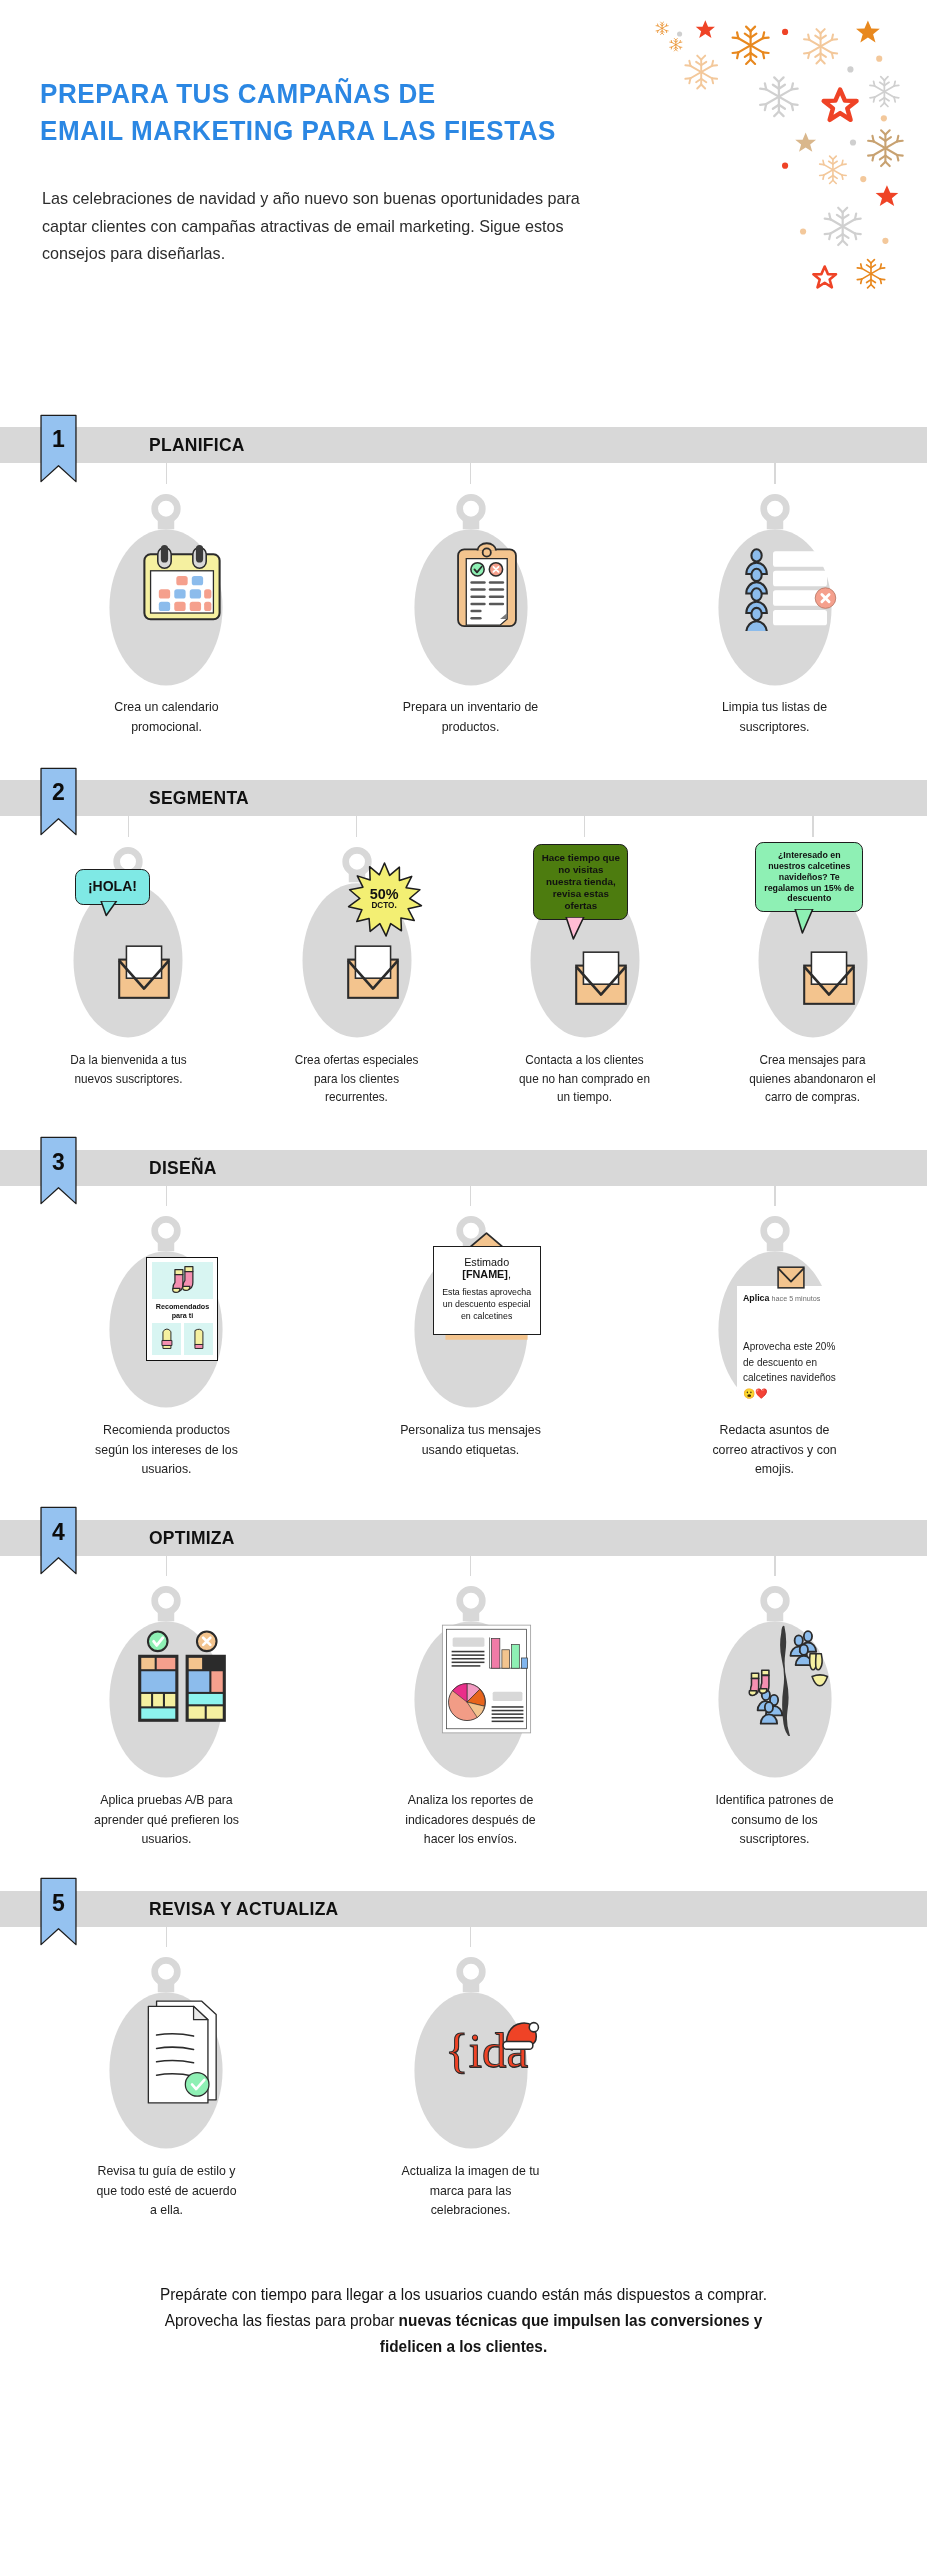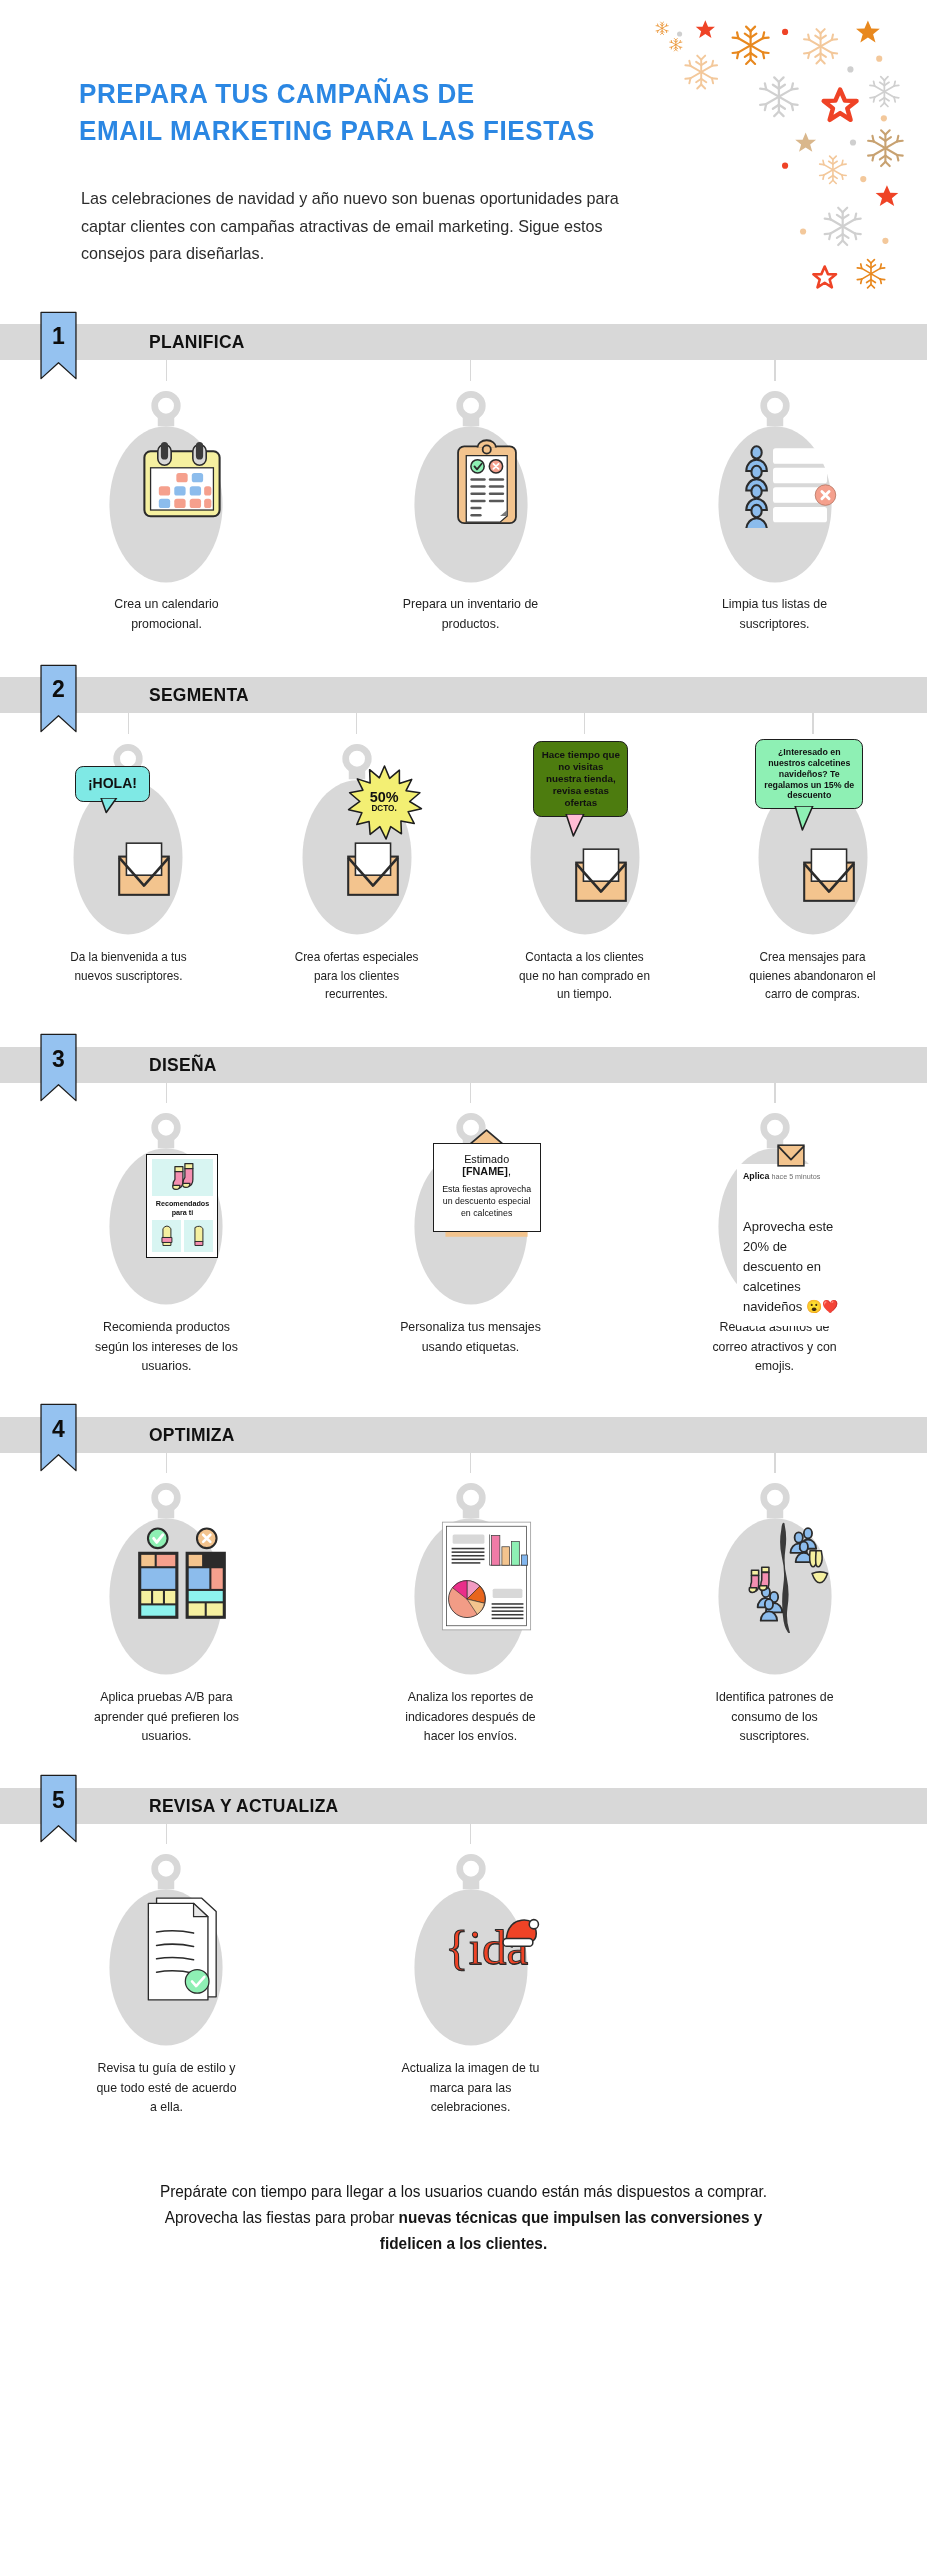--- a/index.html
+++ b/index.html
@@ -10,21 +10,21 @@
   }
   .page {
     position: relative;
     width: 927px;
     height: 3079px;
     overflow: hidden;
     background: #ffffff;
   }
 
   
-  .header { position: relative; height: 324px; margin-left: 39px; }
+  .header { position: relative; height: 427px; }
   .decor-layer {
     position: absolute; top: 0; right: 0;
     width: 289px; height: 319px;
     pointer-events: none;
   }
   .title-block { position: absolute; left: 40px; top: 76px; width: 608px; }
   .title-line {
     font-family: "Liberation Sans Narrow", "Liberation Sans", sans-serif;
     font-weight: 700;
     font-size: 28px;
@@ -145,21 +145,21 @@
     background: #4d7c0f; font-size: 9.8px;
     padding: 7.2px 5.2px;
   }
   .bub-green {
     left: 14.4px; top: 5.2px; width: 108px;
     background: #8ef0b4; font-size: 8.8px;
     padding: 7.2px 5.2px;
   }
   .burst {
     position: absolute;
-    left: 61px; top: 30px;
+    left: 61px; top: 24px;
     width: 77px; height: 77px;
   }
   .burst-txt {
     position: absolute; left: 0; right: 0; top: 26px;
     text-align: center; font-weight: 700; color: #111;
     line-height: 1.05;
   }
   .burst-txt .big { font-size: 14.4px; display: block; }
   .burst-txt .small { font-size: 8.2px; display: block; }
 
@@ -186,21 +186,21 @@
   .letter .l2 { font-size: 8.8px; color: #111; line-height: 1.35; }
 
   
   .mailcard {
     position: relative; width: 108px; background: #fff;
     padding: 7.2px 6.2px 8.2px 6.2px; z-index: 3;
   }
   .mailcard .row1 { font-size: 7.7px; margin-bottom: 3.1px; }
   .mailcard .row1 b { font-weight: 700; color: #111; font-size: 8.8px; }
   .mailcard .row1 span { color: #6d6d6d; font-size: 7.2px; text-align: center; }
-  .mailcard .body { font-size: 13px; line-height: 1.55; color: #1e1e1e; margin-top: 36px; }
+  .mailcard .body { font-size: 10px; line-height: 1.55; color: #1e1e1e; margin-top: 36px; }
 
   
   .closing {
     margin: 0 auto;
     width: 659px;
     text-align: center;
     font-size: 16px;
     line-height: 1.62;
     color: #151515;
     transform: scaleX(0.96);

